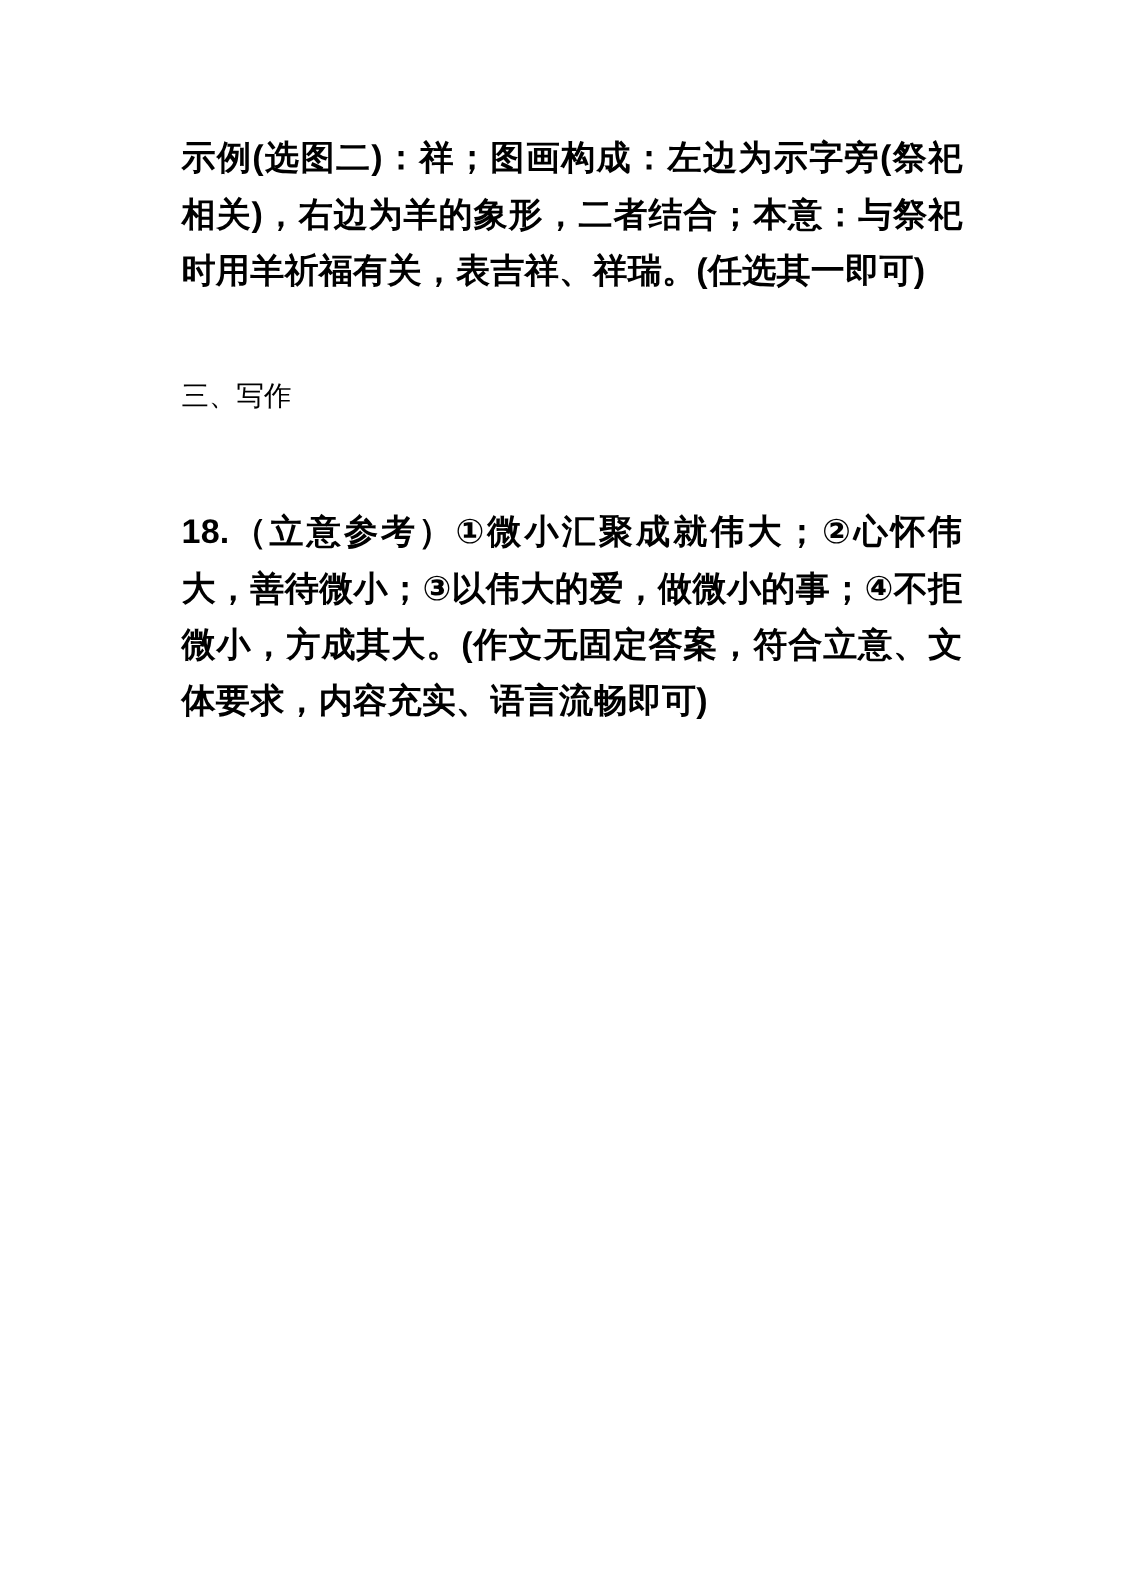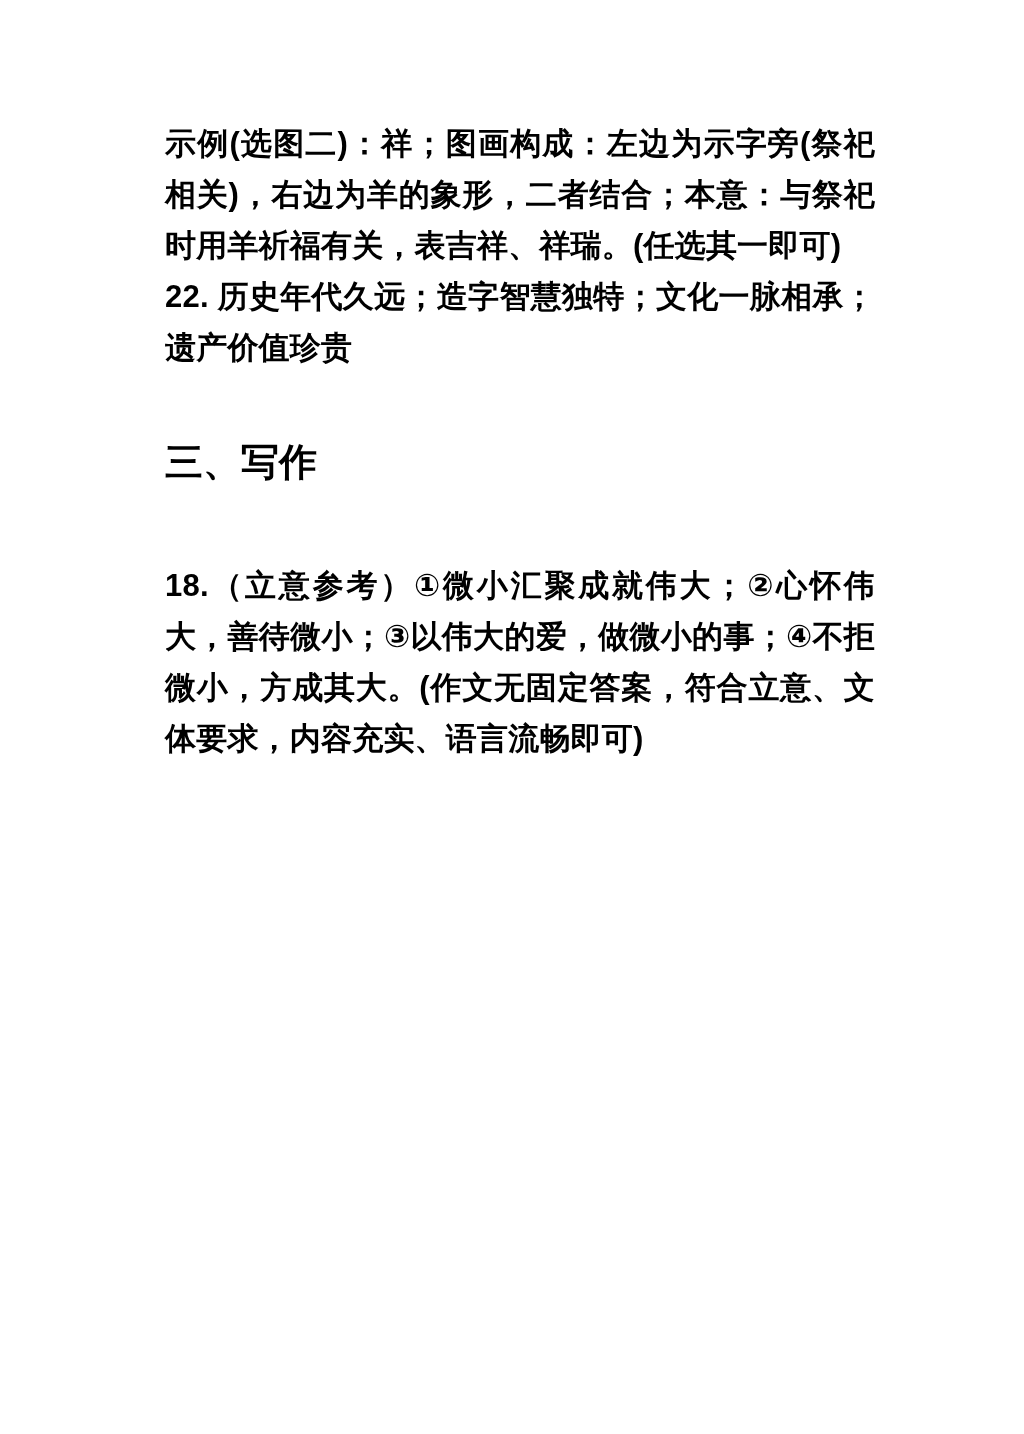--- a/index.html
+++ b/index.html
@@ -32,41 +32,40 @@
     letter-spacing: 0.2px;
     text-align: justify;
     text-justify: inter-ideograph;
     word-break: break-all;
     margin: 0;
   }
   .para + .para {
     margin-top: 0;
   }
   .section-heading {
-    font-size: 38px;
+    font-size: 25px;
     line-height: 51px;
-    font-weight: 700;
+    font-weight: 400;
     margin: 0;
   }
   .gap-md {
     height: 64px;
   }
   .gap-lg {
     height: 72px;
   }
 </style>
 </head>
 <body>
 
 <div class="page">
   <div class="doc-body">
 
     <p class="para">示例(选图二)：祥；图画构成：左边为示字旁(祭祀相关)，右边为羊的象形，二者结合；本意：与祭祀时用羊祈福有关，表吉祥、祥瑞。(任选其一即可)</p>
 
-    <p class="para">22. 历史年代久远；造字智慧独特；文化一脉相承；遗产价值珍贵</p>
 
     <div class="gap-md"></div>
 
     <h2 class="section-heading">三、写作</h2>
 
     <div class="gap-lg"></div>
 
     <p class="para">18.（立意参考）①微小汇聚成就伟大；②心怀伟大，善待微小；③以伟大的爱，做微小的事；④不拒微小，方成其大。(作文无固定答案，符合立意、文体要求，内容充实、语言流畅即可)</p>
 
   </div>

